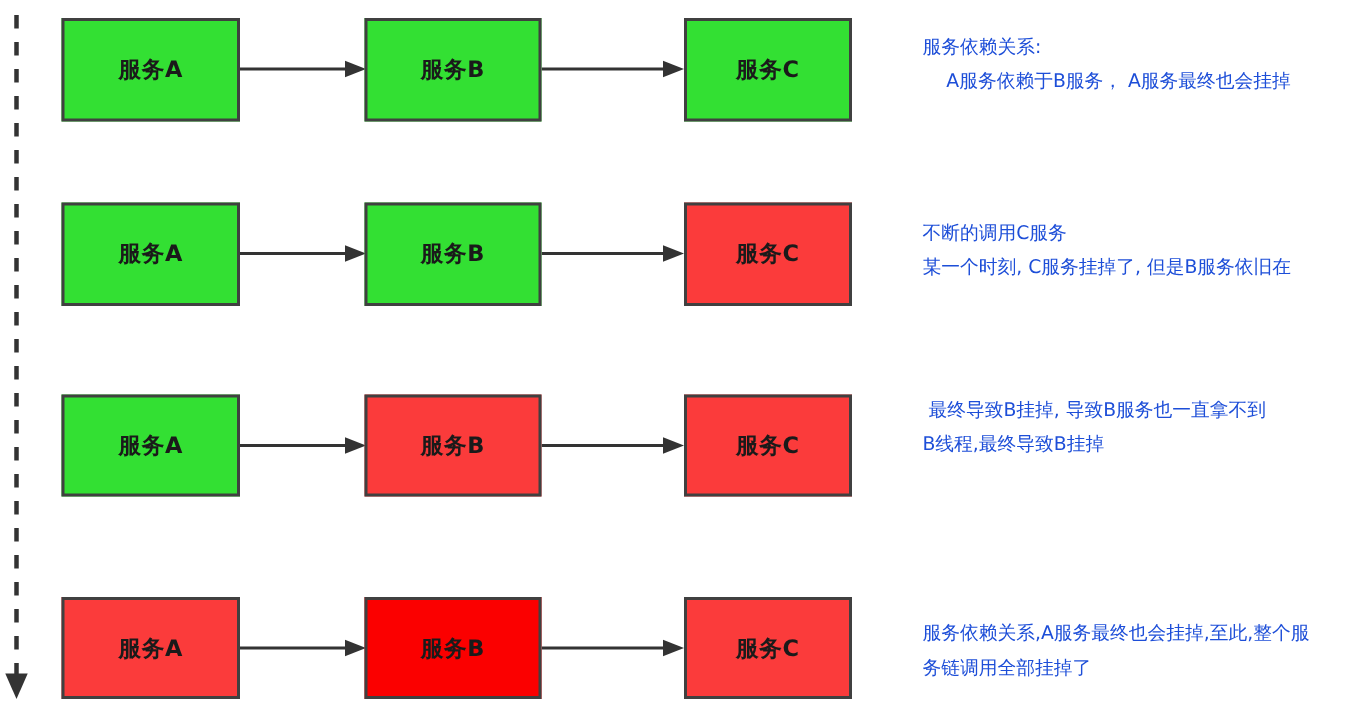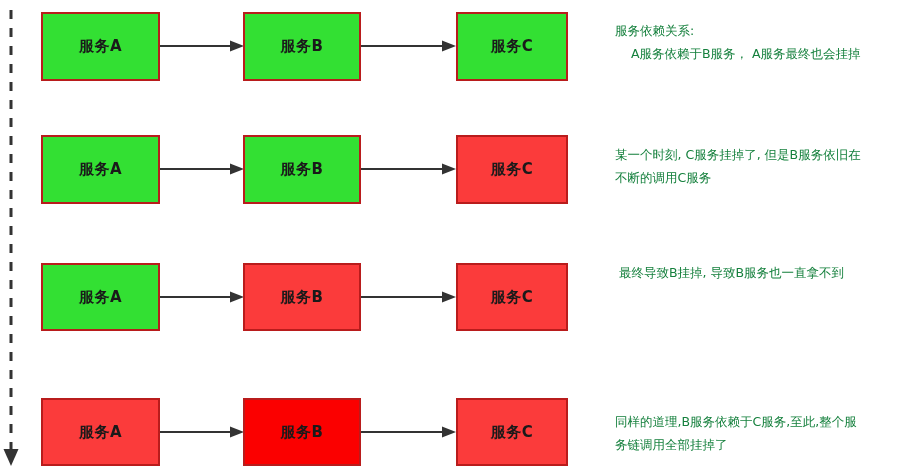--- a/index.html
+++ b/index.html
@@ -26,21 +26,21 @@
     top: 0px;
     width: 30px;
     height: 471px;
     pointer-events: none;
   }
 
   
   .node {
     position: absolute;
     box-sizing: border-box;
-    border: 2px solid #b91c1c;
+    border: 2px solid #404040;
     display: flex;
     align-items: center;
     justify-content: center;
   }
   .node-label {
     font-size: 15px;
     font-weight: bold;
     color: #1a1a1a;
     letter-spacing: 0.5px;
     white-space: nowrap;
@@ -52,21 +52,21 @@
     height: 14px;
   }
 
   
   .note {
     position: absolute;
     left: 615px;
     width: 282px;
     font-size: 12.5px;
     line-height: 23px;
-    color: #15803d;
+    color: #1d4ed8;
     font-family: "DejaVu Sans", "Liberation Sans", sans-serif;
   }
   .note-line {
     display: block;
     white-space: pre;
   }
 </style>
 </head>
 <body>
 
@@ -110,22 +110,22 @@
     <span class="node-label">服务B</span>
   </div>
   <svg class="connector" style="left:361px; top:162px; width:95px;" viewBox="0 0 95 14" width="95" height="14">
     <line x1="0" y1="7" x2="83" y2="7" stroke="#333333" stroke-width="2"></line>
     <polygon points="81,1.5 95,7 81,12.5" fill="#333333"></polygon>
   </svg>
   <div class="node" style="left:456px; top:135px; width:112px; height:69px; background:#fb3b3b;">
     <span class="node-label">服务C</span>
   </div>
   <div class="note" style="top:143px;">
+    <span class="note-line">不断的调用C服务</span>
     <span class="note-line">某一个时刻, C服务挂掉了, 但是B服务依旧在</span>
-    <span class="note-line">不断的调用C服务</span>
   </div>
 
   <div class="node" style="left:41px; top:263px; width:119px; height:68px; background:#33e033;">
     <span class="node-label">服务A</span>
   </div>
   <svg class="connector" style="left:160px; top:290px; width:84px;" viewBox="0 0 84 14" width="84" height="14">
     <line x1="0" y1="7" x2="72" y2="7" stroke="#333333" stroke-width="2"></line>
     <polygon points="70,1.5 84,7 70,12.5" fill="#333333"></polygon>
   </svg>
   <div class="node" style="left:243px; top:263px; width:118px; height:68px; background:#fb3b3b;">
@@ -133,37 +133,38 @@
   </div>
   <svg class="connector" style="left:361px; top:290px; width:95px;" viewBox="0 0 95 14" width="95" height="14">
     <line x1="0" y1="7" x2="83" y2="7" stroke="#333333" stroke-width="2"></line>
     <polygon points="81,1.5 95,7 81,12.5" fill="#333333"></polygon>
   </svg>
   <div class="node" style="left:456px; top:263px; width:112px; height:68px; background:#fb3b3b;">
     <span class="node-label">服务C</span>
   </div>
   <div class="note" style="top:261px;">
     <span class="note-line"> 最终导致B挂掉, 导致B服务也一直拿不到</span>
+    <span class="note-line">B线程,最终导致B挂掉</span>
   </div>
 
   <div class="node" style="left:41px; top:398px; width:119px; height:68px; background:#fb3b3b;">
     <span class="node-label">服务A</span>
   </div>
   <svg class="connector" style="left:160px; top:425px; width:84px;" viewBox="0 0 84 14" width="84" height="14">
     <line x1="0" y1="7" x2="72" y2="7" stroke="#333333" stroke-width="2"></line>
     <polygon points="70,1.5 84,7 70,12.5" fill="#333333"></polygon>
   </svg>
   <div class="node" style="left:243px; top:398px; width:118px; height:68px; background:#fb0000;">
     <span class="node-label">服务B</span>
   </div>
   <svg class="connector" style="left:361px; top:425px; width:95px;" viewBox="0 0 95 14" width="95" height="14">
     <line x1="0" y1="7" x2="83" y2="7" stroke="#333333" stroke-width="2"></line>
     <polygon points="81,1.5 95,7 81,12.5" fill="#333333"></polygon>
   </svg>
   <div class="node" style="left:456px; top:398px; width:112px; height:68px; background:#fb3b3b;">
     <span class="node-label">服务C</span>
   </div>
   <div class="note" style="top:410px;">
-    <span class="note-line">同样的道理,B服务依赖于C服务,至此,整个服</span>
+    <span class="note-line">服务依赖关系,A服务最终也会挂掉,至此,整个服</span>
     <span class="note-line">务链调用全部挂掉了</span>
   </div>
 
 </div>
 
 </body></html>

